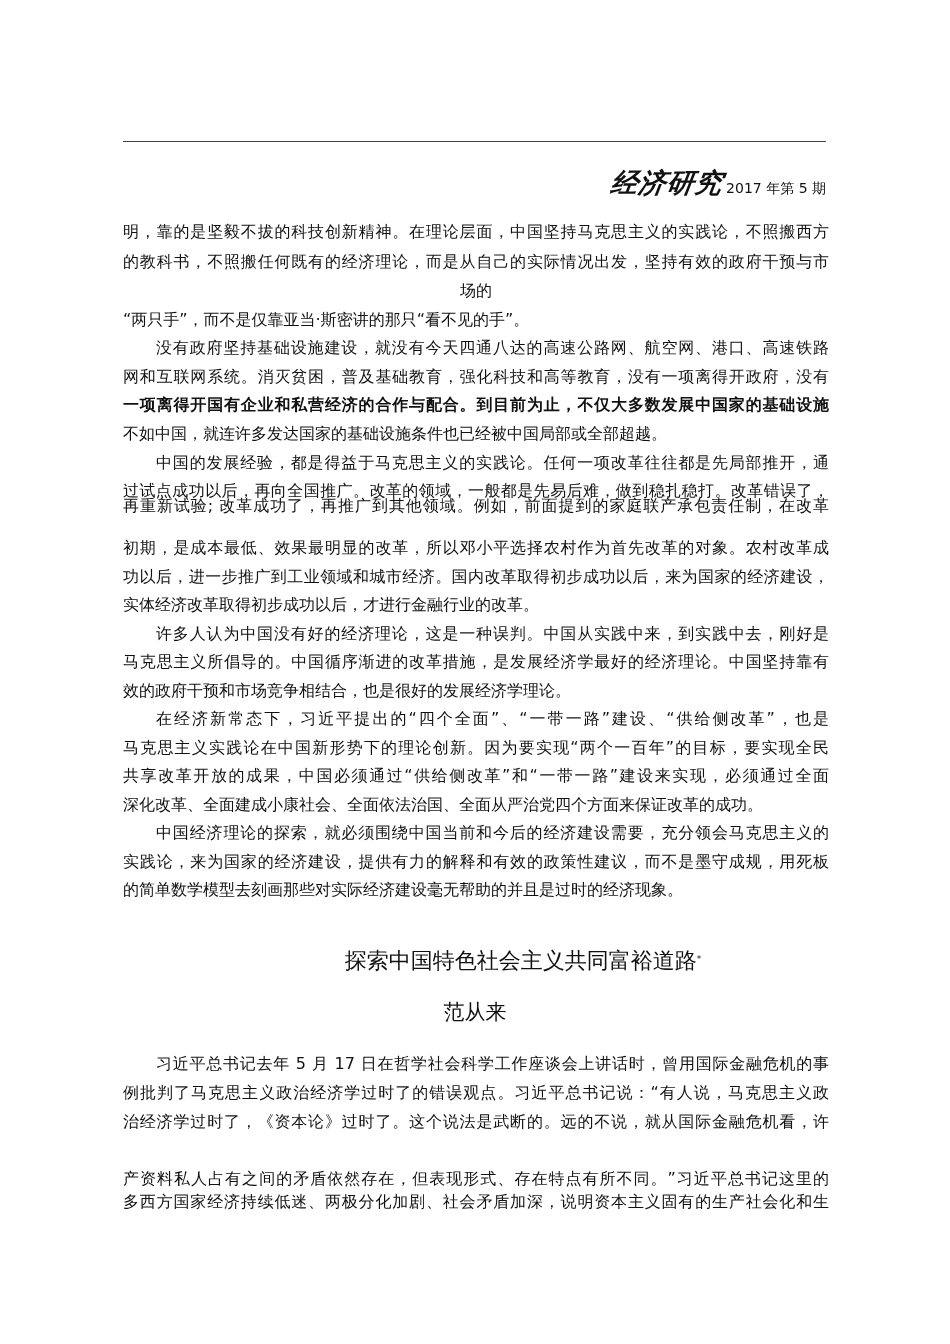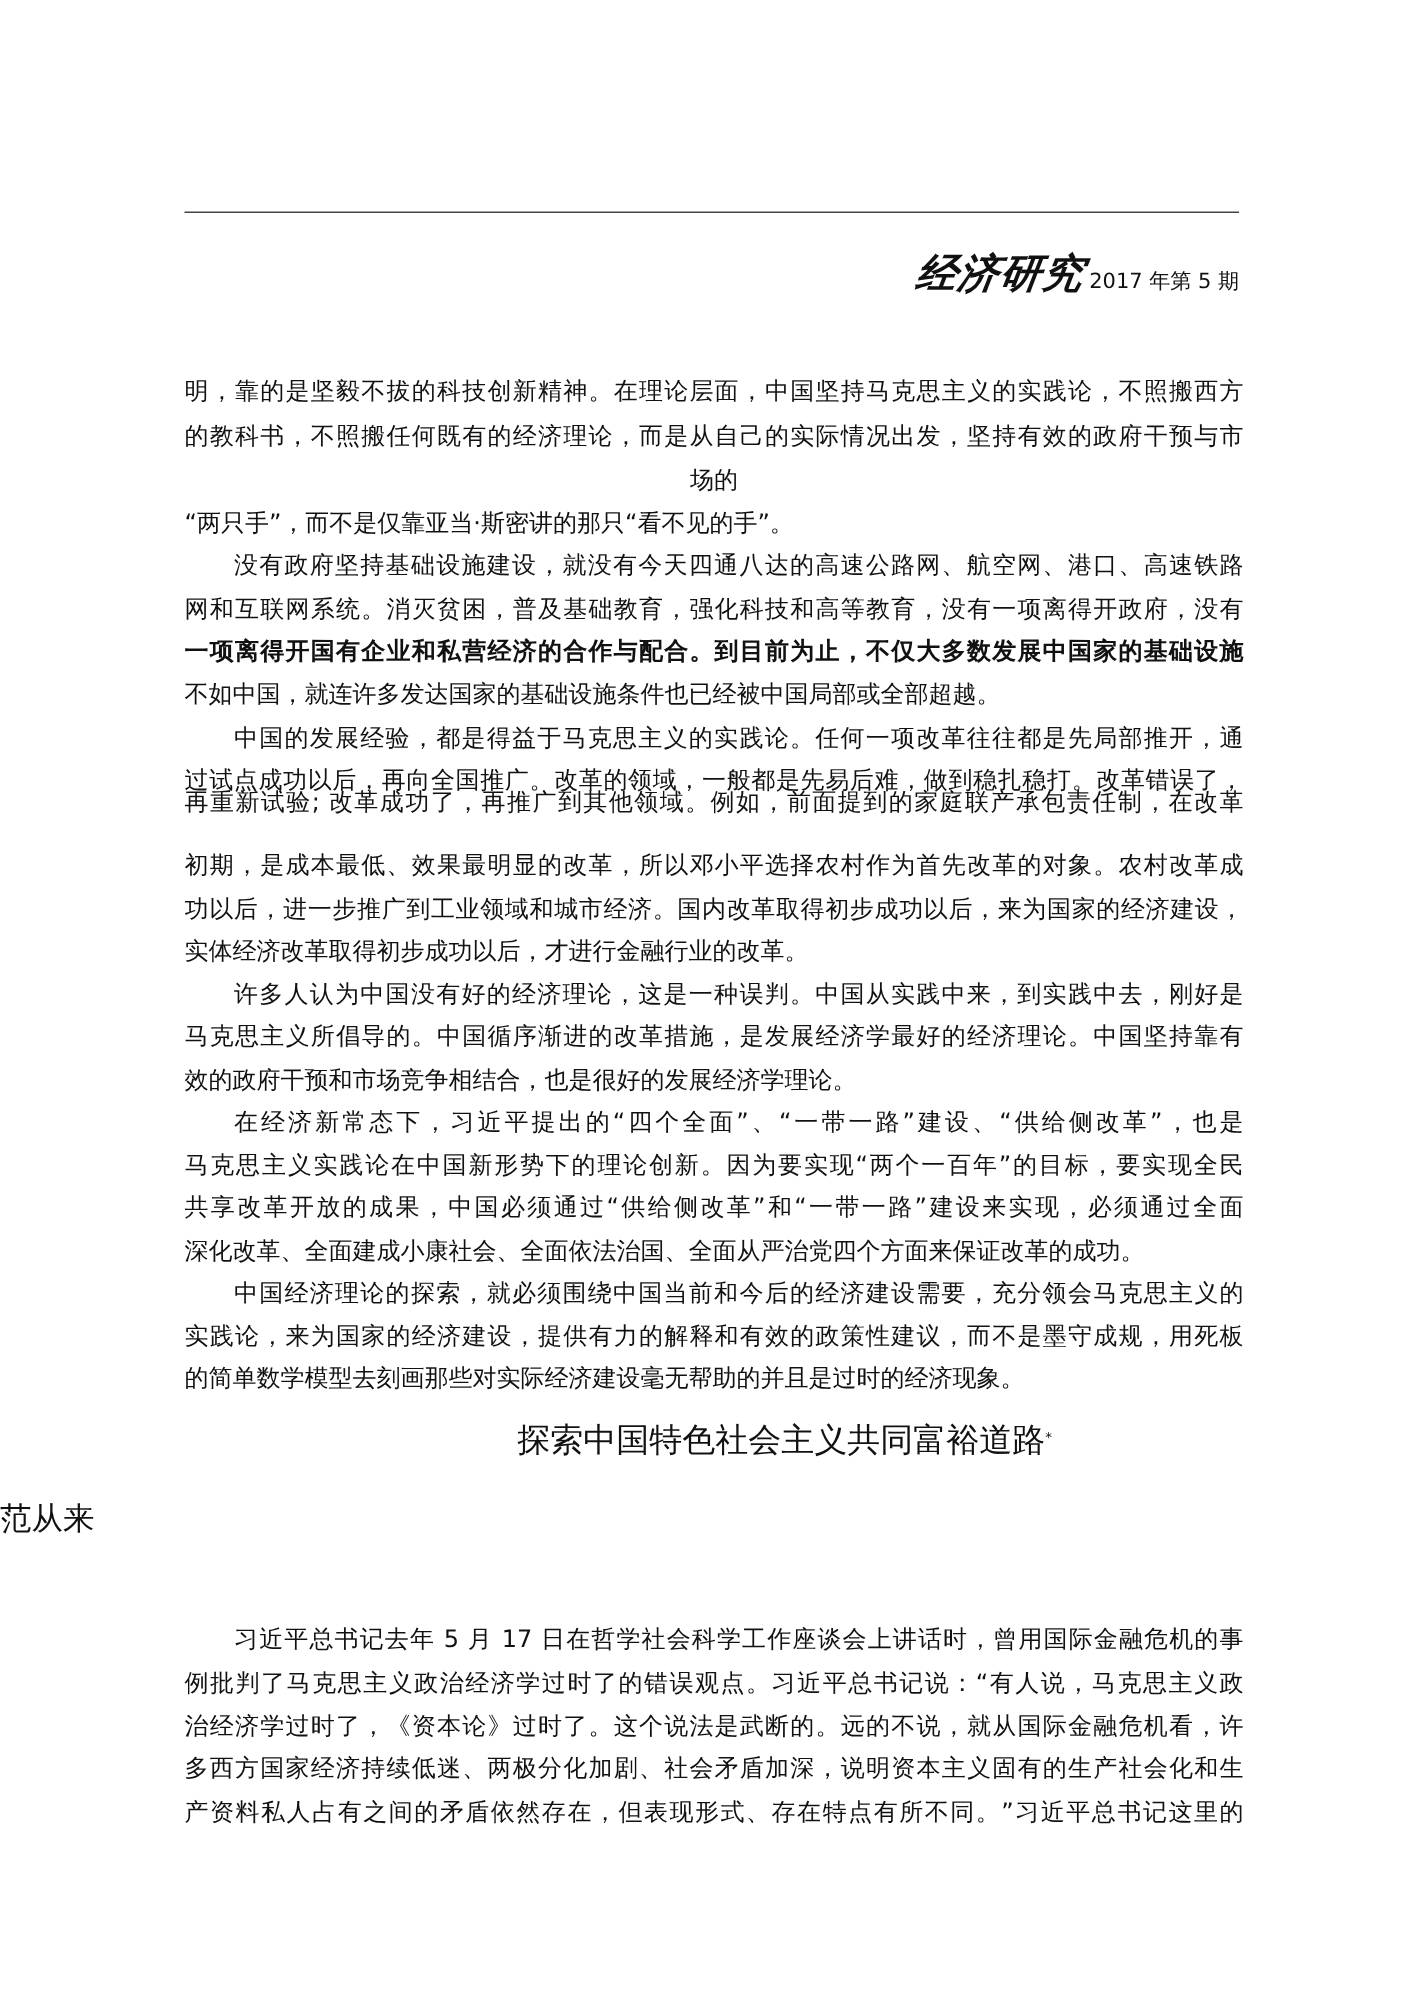--- a/index.html
+++ b/index.html
@@ -4,27 +4,27 @@
   <style>
     html, body { margin: 0; padding: 0; background: #ffffff; }
     body { width: 950px; height: 1344px; position: relative; overflow: hidden;
       font-family: "DejaVu Sans", "Liberation Sans", sans-serif; color: #111; }
     .rule { position: absolute; left: 123px; top: 141px; width: 703px; height: 1px; background: #444; }
     .header { position: absolute; right: 124px; top: 168px; display: flex; align-items: flex-end; }
     .logo { font-family: "DejaVu Serif", serif; font-size: 27px; font-style: italic; font-weight: bold;
       letter-spacing: 1px; line-height: 30px; transform: skewX(-8deg); }
     .issue { font-size: 14px; margin-left: 3px; line-height: 20px; }
     .line { position: absolute; left: 123px; width: 706px; font-size: 16px; line-height: 20px;
-      white-space: nowrap; text-align: justify; text-align-last: justify; margin-top: 29px; }
+      white-space: nowrap; text-align: justify; text-align-last: justify; }
     .line.last { text-align-last: left; }
     .line.center { text-align: center; text-align-last: center; }
     .line.indent { padding-left: 33px; width: 673px; }
     .title { position: absolute; left: 0; width: 950px; top: 946px; text-align: center; font-size: 22px; line-height: 30px; padding-left: 48px; }
     .title sup { font-size: 9px; vertical-align: top; position: relative; top: -2px; }
-    .author { position: absolute; left: 0; width: 950px; top: 998px; font-size: 21px; line-height: 28px; }
+    .author { position: absolute; left: 0; width: 950px; top: 998px; text-align: center; font-size: 21px; line-height: 28px; }
   </style>
 </head>
 <body>
 
 <div class="rule"></div>
 
 <div class="header">
   <span class="logo">经济研究</span>
   <span class="issue">2017 年第 5 期</span>
 </div>
@@ -58,15 +58,15 @@
 
 <div class="title">
   <span>探索中国特色社会主义共同富裕道路</span><sup>*</sup>
 </div>
 <div class="author">范从来</div>
 
 <div id="article-text">
     <div class="line indent" style="top: 1054px;">习近平总书记去年 5 月 17 日在哲学社会科学工作座谈会上讲话时，曾用国际金融危机的事</div>
     <div class="line " style="top: 1083px;">例批判了马克思主义政治经济学过时了的错误观点。习近平总书记说：“有人说，马克思主义政</div>
     <div class="line " style="top: 1112px;">治经济学过时了，《资本论》过时了。这个说法是武断的。远的不说，就从国际金融危机看，许</div>
-    <div class="line " style="top: 1140px;">多西方国家经济持续低迷、两极分化加剧、社会矛盾加深，说明资本主义固有的生产社会化和生</div>
+    <div class="line " style="top: 1192px;">多西方国家经济持续低迷、两极分化加剧、社会矛盾加深，说明资本主义固有的生产社会化和生</div>
     <div class="line " style="top: 1169px;">产资料私人占有之间的矛盾依然存在，但表现形式、存在特点有所不同。”习近平总书记这里的</div>
   </div>
 
 </body></html>

